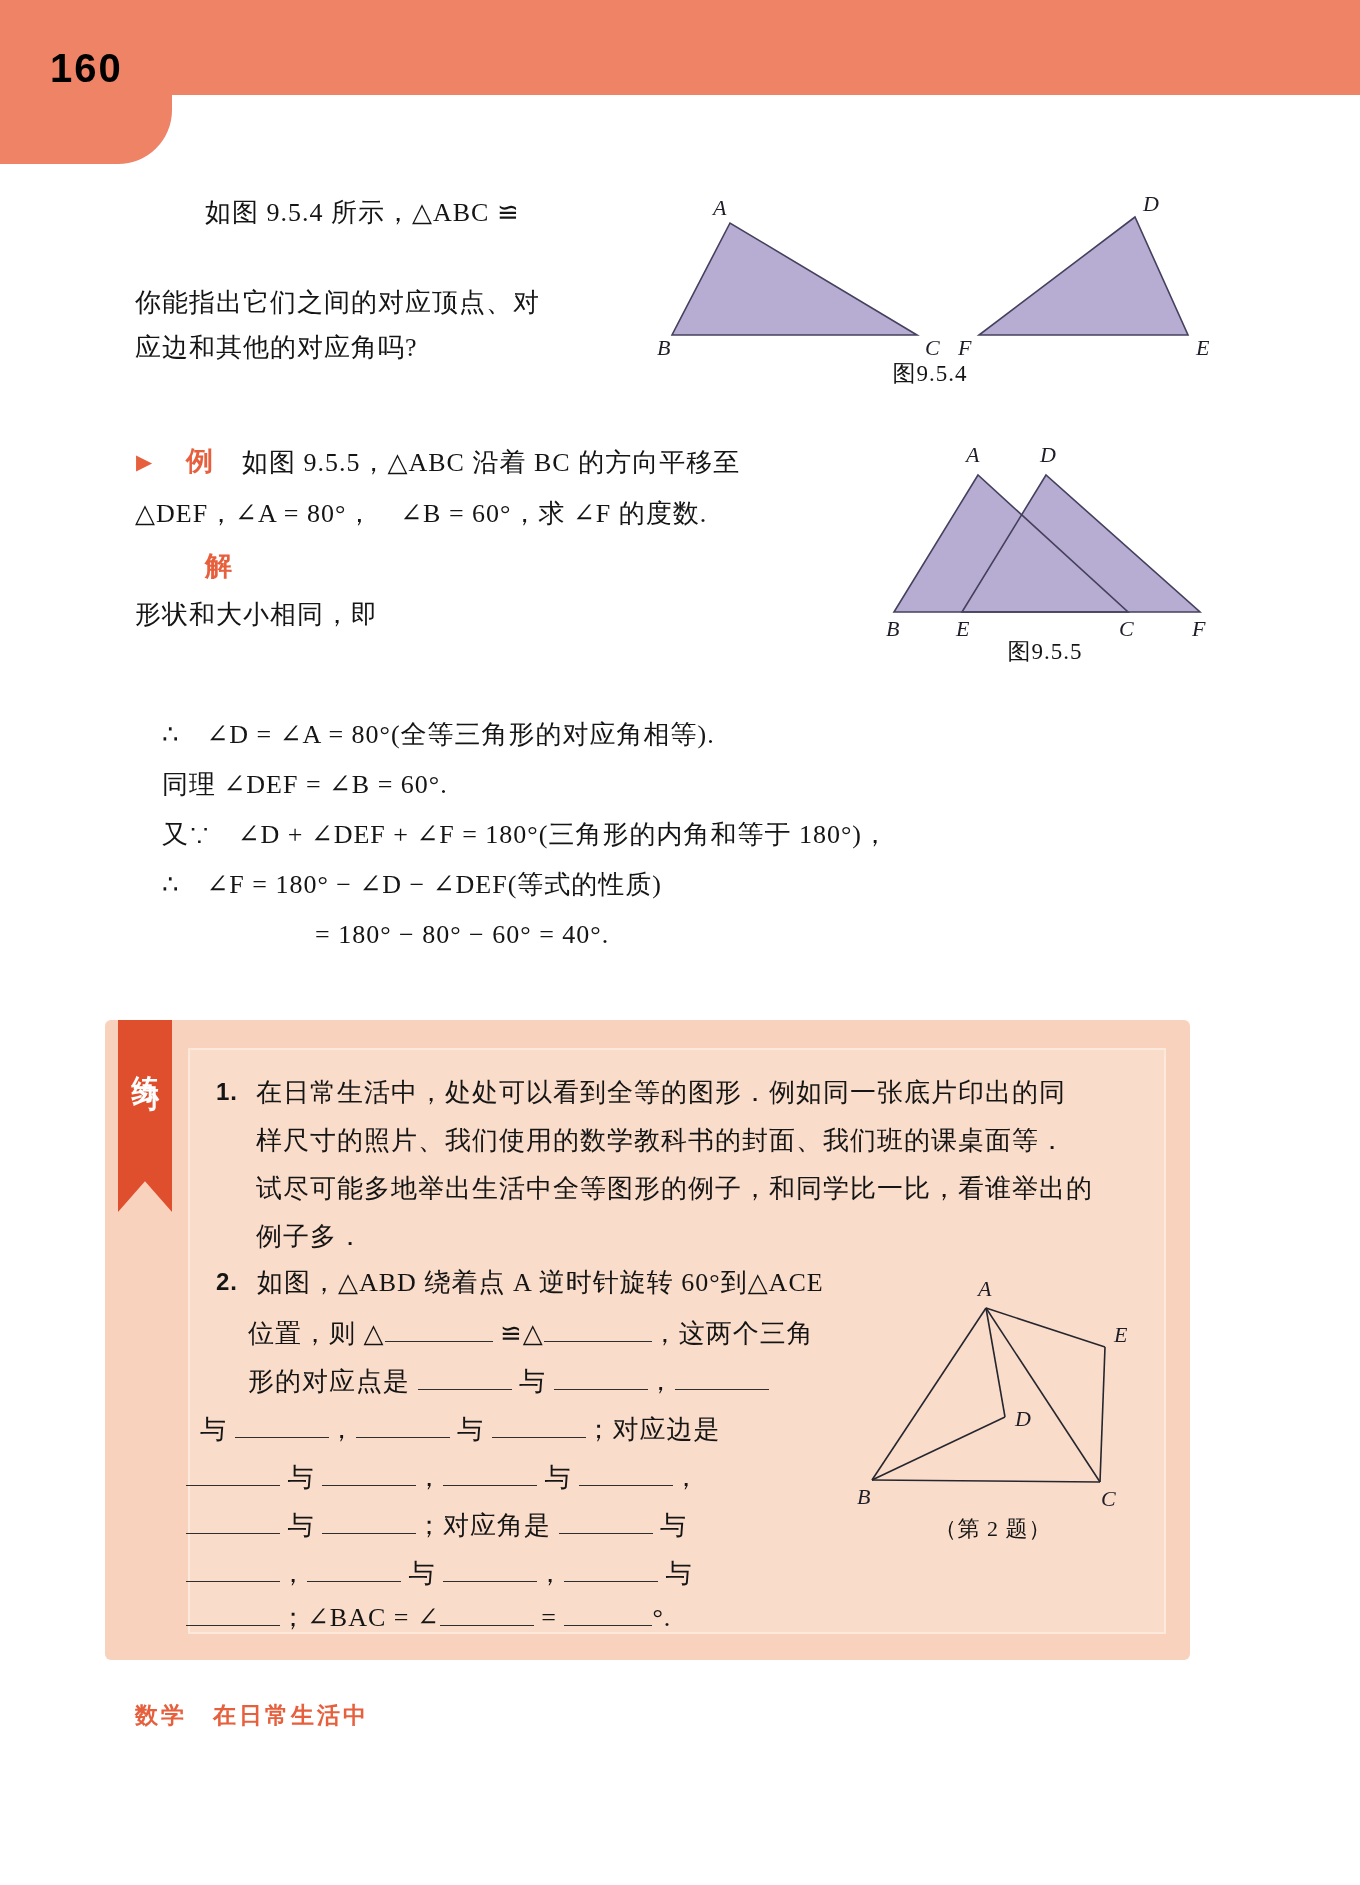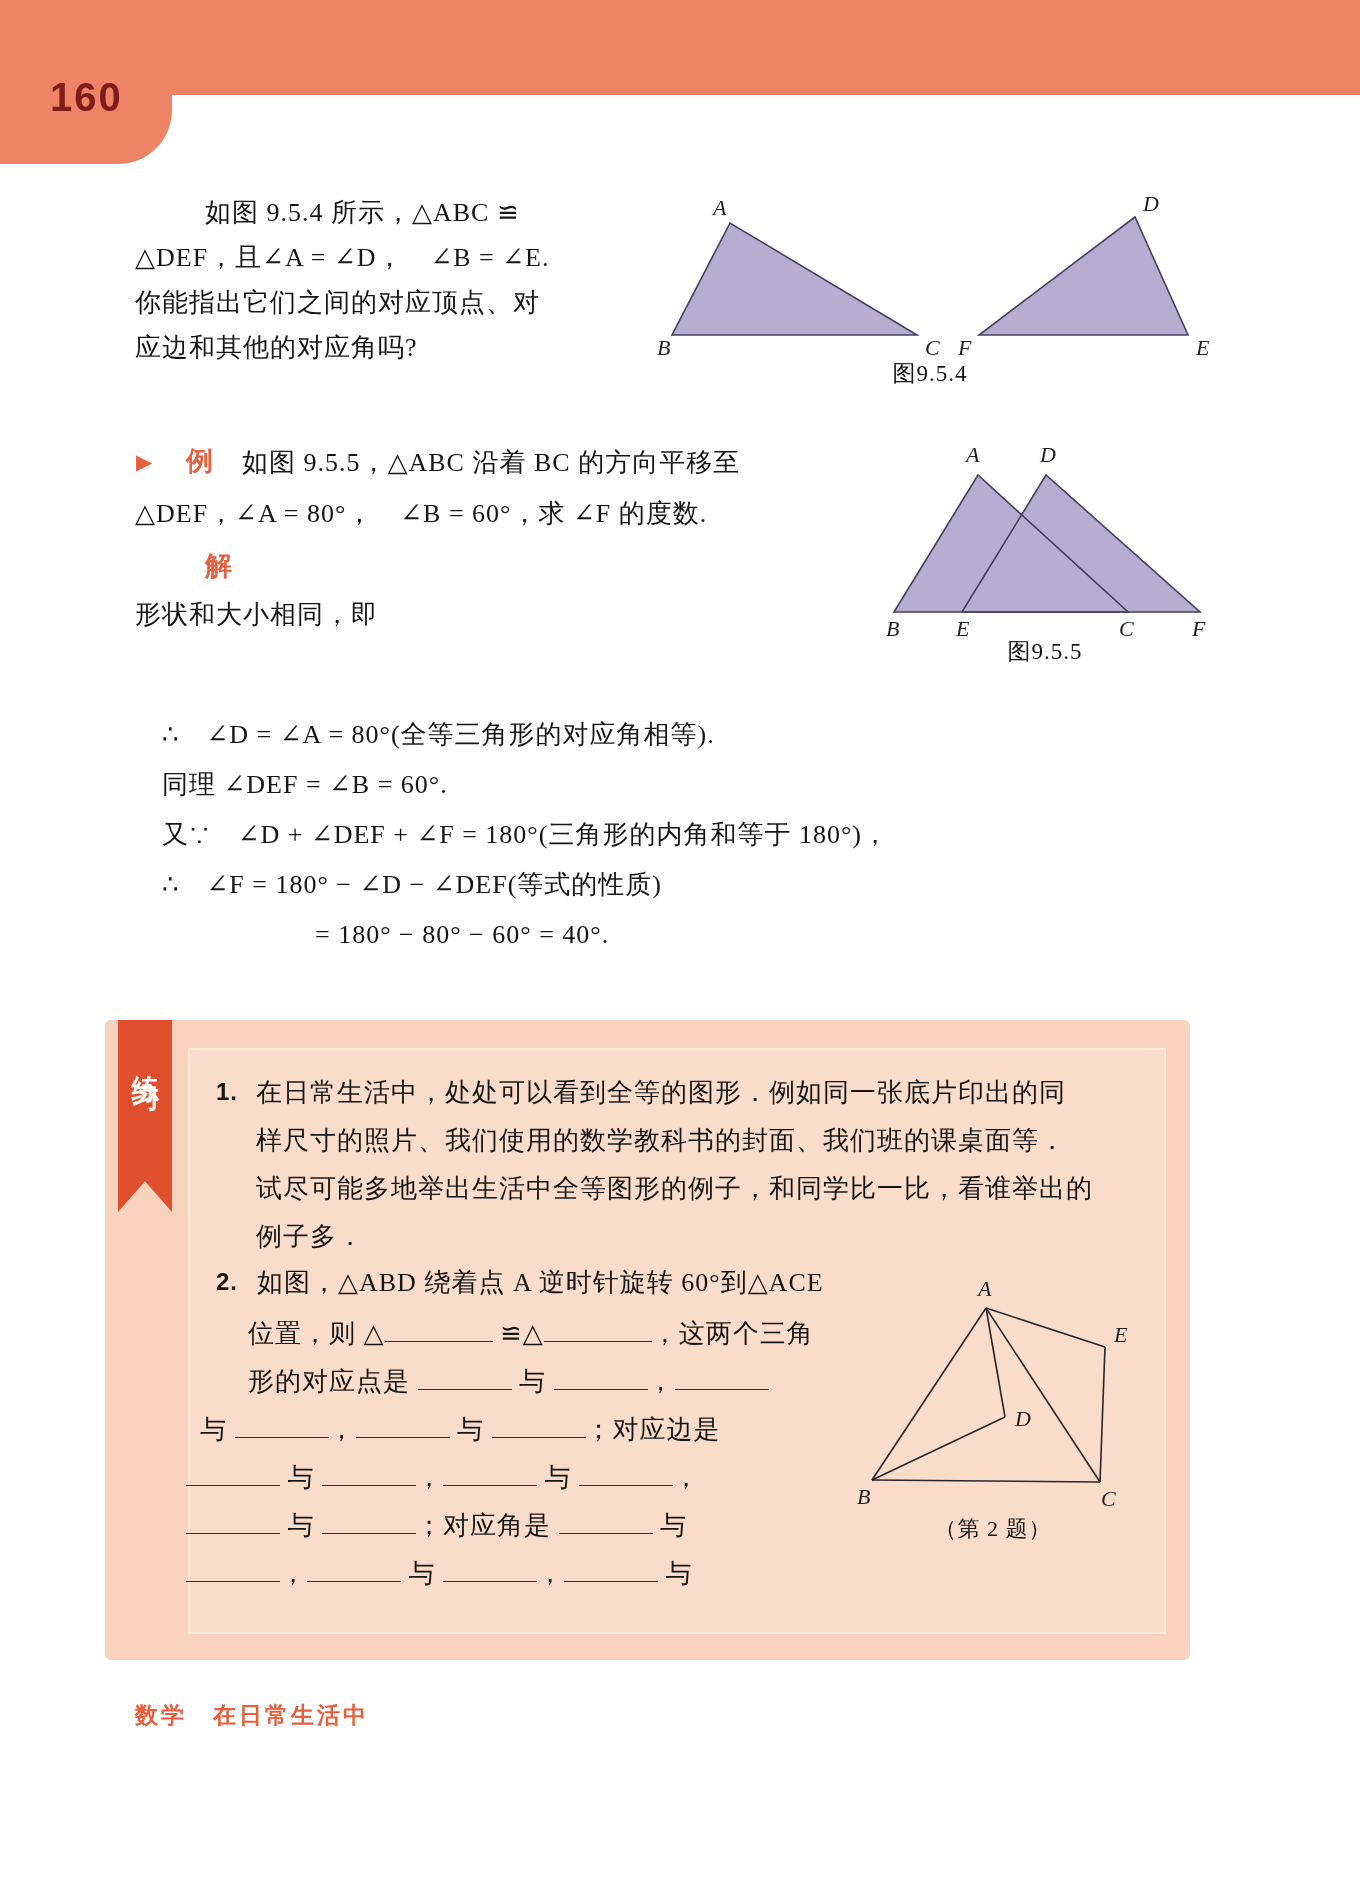--- a/index.html
+++ b/index.html
@@ -2,22 +2,22 @@
 <html><head>
 <meta charset="utf-8">
 <style>
   html,body{margin:0;padding:0;background:#fff;}
   #page{position:relative;width:1360px;height:1885px;background:#ffffff;overflow:hidden;
         font-family:"Liberation Serif","DejaVu Serif",serif;color:#151515;}
   
   .band{position:absolute;left:0;top:0;width:1360px;height:95px;background:#ee8366;}
   .tab{position:absolute;left:0;top:0;width:172px;height:164px;background:#ee8366;
        border-bottom-right-radius:54px;}
-  .pagenum{position:absolute;left:50px;top:46px;color:#7f1d1d;
-           font-family:"Liberation Sans",sans-serif;font-weight:bold;font-size:40px;letter-spacing:2px;margin-top:29px;}
+  .pagenum{position:absolute;left:50px;top:46px;color:#000000;
+           font-family:"Liberation Sans",sans-serif;font-weight:bold;font-size:40px;letter-spacing:2px;}
   
   .ln{position:absolute;font-size:26px;letter-spacing:1px;white-space:nowrap;line-height:1.3;}
   .accent{color:#e6603e;font-weight:bold;}
   .marker{position:absolute;color:#e6603e;font-size:21px;font-family:"DejaVu Sans",sans-serif;}
   .figcap{position:absolute;font-size:23px;letter-spacing:1px;text-align:center;}
   svg{position:absolute;}
   .vlabel{font-family:"Liberation Serif",serif;font-style:italic;font-size:22px;fill:#1e1e28;}
   
   .panel-outer{position:absolute;left:105px;top:1020px;width:1085px;height:640px;
                background:#f8d2bd;border-radius:6px;}
@@ -35,21 +35,20 @@
 </head>
 <body>
 
 <div id="page">
 
   <div class="band"></div>
   <div class="tab"></div>
   <div class="pagenum">160</div>
 
   <div class="ln" style="left:205px;top:196px;">如图 9.5.4 所示，△ABC ≌</div>
-  <div class="ln" style="left:135px;top:241px;">△DEF，且∠A = ∠D，　∠B = ∠E.</div>
   <div class="ln" style="left:135px;top:286px;">你能指出它们之间的对应顶点、对</div>
   <div class="ln" style="left:135px;top:331px;">应边和其他的对应角吗?</div>
 
   <svg style="left:655px;top:195px;" width="560" height="170" viewBox="0 0 560 170">
     <polygon points="75,28 17,140 262,140" fill="#b7acd1" stroke="#45405e" stroke-width="1.6"></polygon>
     <polygon points="480,22 324,140 533,140" fill="#b7acd1" stroke="#45405e" stroke-width="1.6"></polygon>
     <text x="58" y="20" class="vlabel">A</text>
     <text x="2" y="160" class="vlabel">B</text>
     <text x="270" y="160" class="vlabel">C</text>
     <text x="488" y="16" class="vlabel">D</text>
@@ -101,20 +100,21 @@
   <div class="ln" style="left:256px;top:1220px;">例子多．</div>
 
   <div class="ln" style="left:216px;top:1266px;font-weight:bold;font-family:'Liberation Sans',sans-serif;font-size:24px;">2.</div>
   <div class="ln" style="left:248px;top:1266px;margin-left:9px;">如图，△ABD 绕着点 A 逆时针旋转 60°到△ACE</div>
   <div class="ln" style="left:248px;top:1314px;">位置，则 △<span class="blank" style="width: 108px;"></span> ≌△<span class="blank" style="width: 108px;"></span>，这两个三角</div>
   <div class="ln" style="left:248px;top:1362px;">形的对应点是 <span class="blank" style="width: 94px;"></span> 与 <span class="blank" style="width: 94px;"></span>，<span class="blank" style="width: 94px;"></span></div>
   <div class="ln" style="left:200px;top:1410px;">与 <span class="blank" style="width: 94px;"></span>，<span class="blank" style="width: 94px;"></span> 与 <span class="blank" style="width: 94px;"></span>；对应边是</div>
   <div class="ln" style="left:186px;top:1458px;"><span class="blank" style="width: 94px;"></span> 与 <span class="blank" style="width: 94px;"></span>，<span class="blank" style="width: 94px;"></span> 与 <span class="blank" style="width: 94px;"></span>，</div>
   <div class="ln" style="left:186px;top:1506px;"><span class="blank" style="width: 94px;"></span> 与 <span class="blank" style="width: 94px;"></span>；对应角是 <span class="blank" style="width: 94px;"></span> 与</div>
   <div class="ln" style="left:186px;top:1554px;"><span class="blank" style="width: 94px;"></span>，<span class="blank" style="width: 94px;"></span> 与 <span class="blank" style="width: 94px;"></span>，<span class="blank" style="width: 94px;"></span> 与</div>
+  <div class="ln" style="left:186px;top:1598px;"><span class="blank" style="width: 94px;"></span>；∠BAC = ∠<span class="blank" style="width: 94px;"></span> = <span class="blank" style="width: 88px;"></span>°.</div>
 
   <svg style="left:845px;top:1278px;" width="310" height="240" viewBox="0 0 310 240">
     <g fill="none" stroke="#26262e" stroke-width="1.6" stroke-linejoin="round">
       <path d="M141,30 L27,202"></path>
       <path d="M141,30 L160,139"></path>
       <path d="M141,30 L255,204"></path>
       <path d="M141,30 L260,69"></path>
       <path d="M260,69 L255,204"></path>
       <path d="M27,202 L160,139"></path>
       <path d="M27,202 L255,204"></path>

